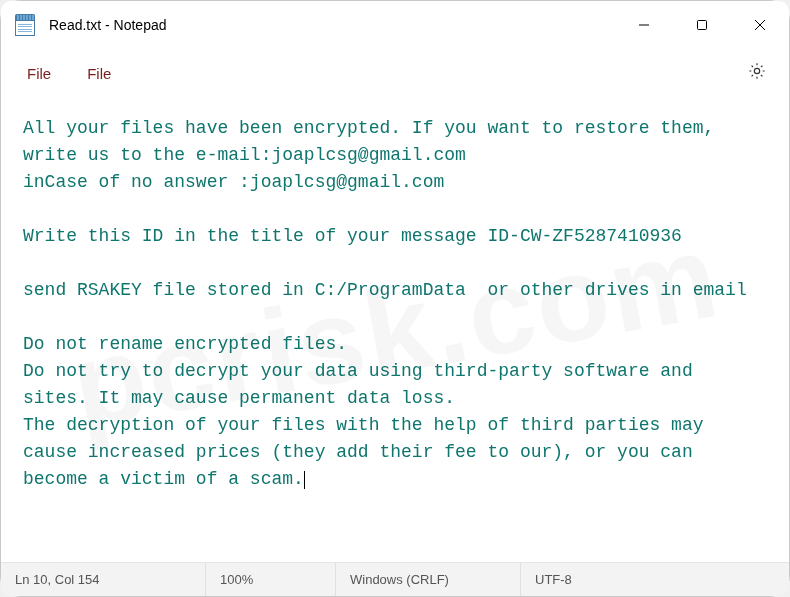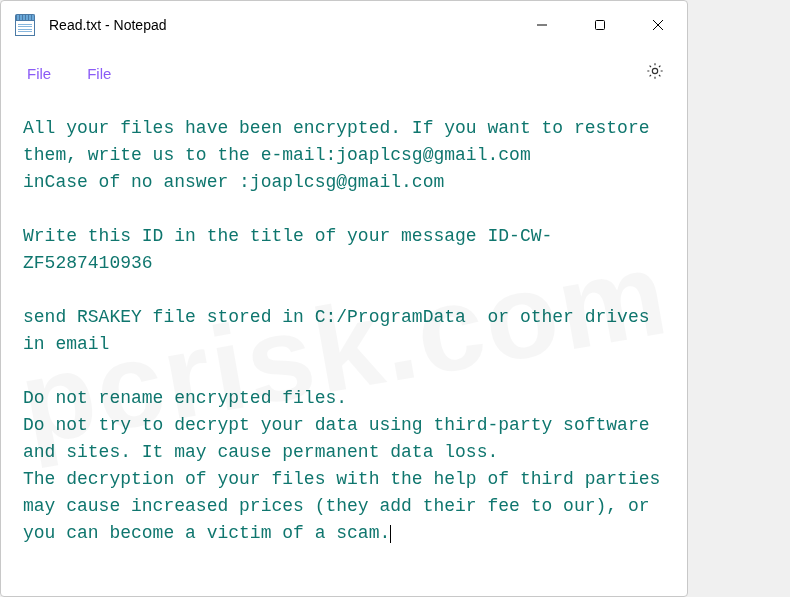--- a/index.html
+++ b/index.html
@@ -1,21 +1,21 @@
 <!DOCTYPE html>
 <html><head>
 <meta charset="utf-8">
 <style>
   * { box-sizing: border-box; margin: 0; padding: 0; }
   html, body { width: 790px; height: 597px; font-family: "Segoe UI", Arial, sans-serif; background: #f0f0f0; overflow: hidden; }
   .window {
-    width: 688px; height: 597px;
+    width: 790px; height: 597px;
     background: #ffffff;
     border: 1px solid #c8c8c8;
-    border-radius: 4px;
+    border-radius: 21px;
     display: flex; flex-direction: column;
     position: relative;
   }
   .titlebar {
     height: 48px;
     display: flex; align-items: center;
     padding-left: 14px;
     border-top-left-radius: 10px;
     border-top-right-radius: 10px;
     background: #ffffff;
@@ -53,21 +53,21 @@
   .win-btn.close svg { width: 14px; height: 14px; }
   .menubar {
     height: 48px;
     display: flex; align-items: center;
     padding: 0 8px;
     background: #ffffff;
   }
   .menu-item {
     padding: 8px 18px;
     font-size: 15px;
-    color: #8b5cf6;
+    color: #7f1d1d;
     cursor: default;
     border-radius: 4px;
   }
   .settings-btn {
     margin-left: auto;
     padding: 6px 14px;
     cursor: default;
   }
   .settings-btn svg { width: 20px; height: 20px; stroke: #333; fill: none; stroke-width: 1.4; }
   .content-wrapper {
@@ -182,14 +182,20 @@
 
 Write this ID in the title of your message ID-CW-ZF5287410936
 
 send RSAKEY file stored in C:/ProgramData  or other drives in email
 
 Do not rename encrypted files.
 Do not try to decrypt your data using third-party software and sites. It may cause permanent data loss.
 The decryption of your files with the help of third parties may cause increased prices (they add their fee to our), or you can become a victim of a scam.</span><span class="caret"></span></div>
   </div>
 
+  <div class="statusbar">
+    <div class="status-cell sc-pos">Ln 10, Col 154</div>
+    <div class="status-cell sc-zoom">100%</div>
+    <div class="status-cell sc-le">Windows (CRLF)</div>
+    <div class="status-cell sc-enc">UTF-8</div>
+  </div>
 
 </div>
 
 </body></html>

